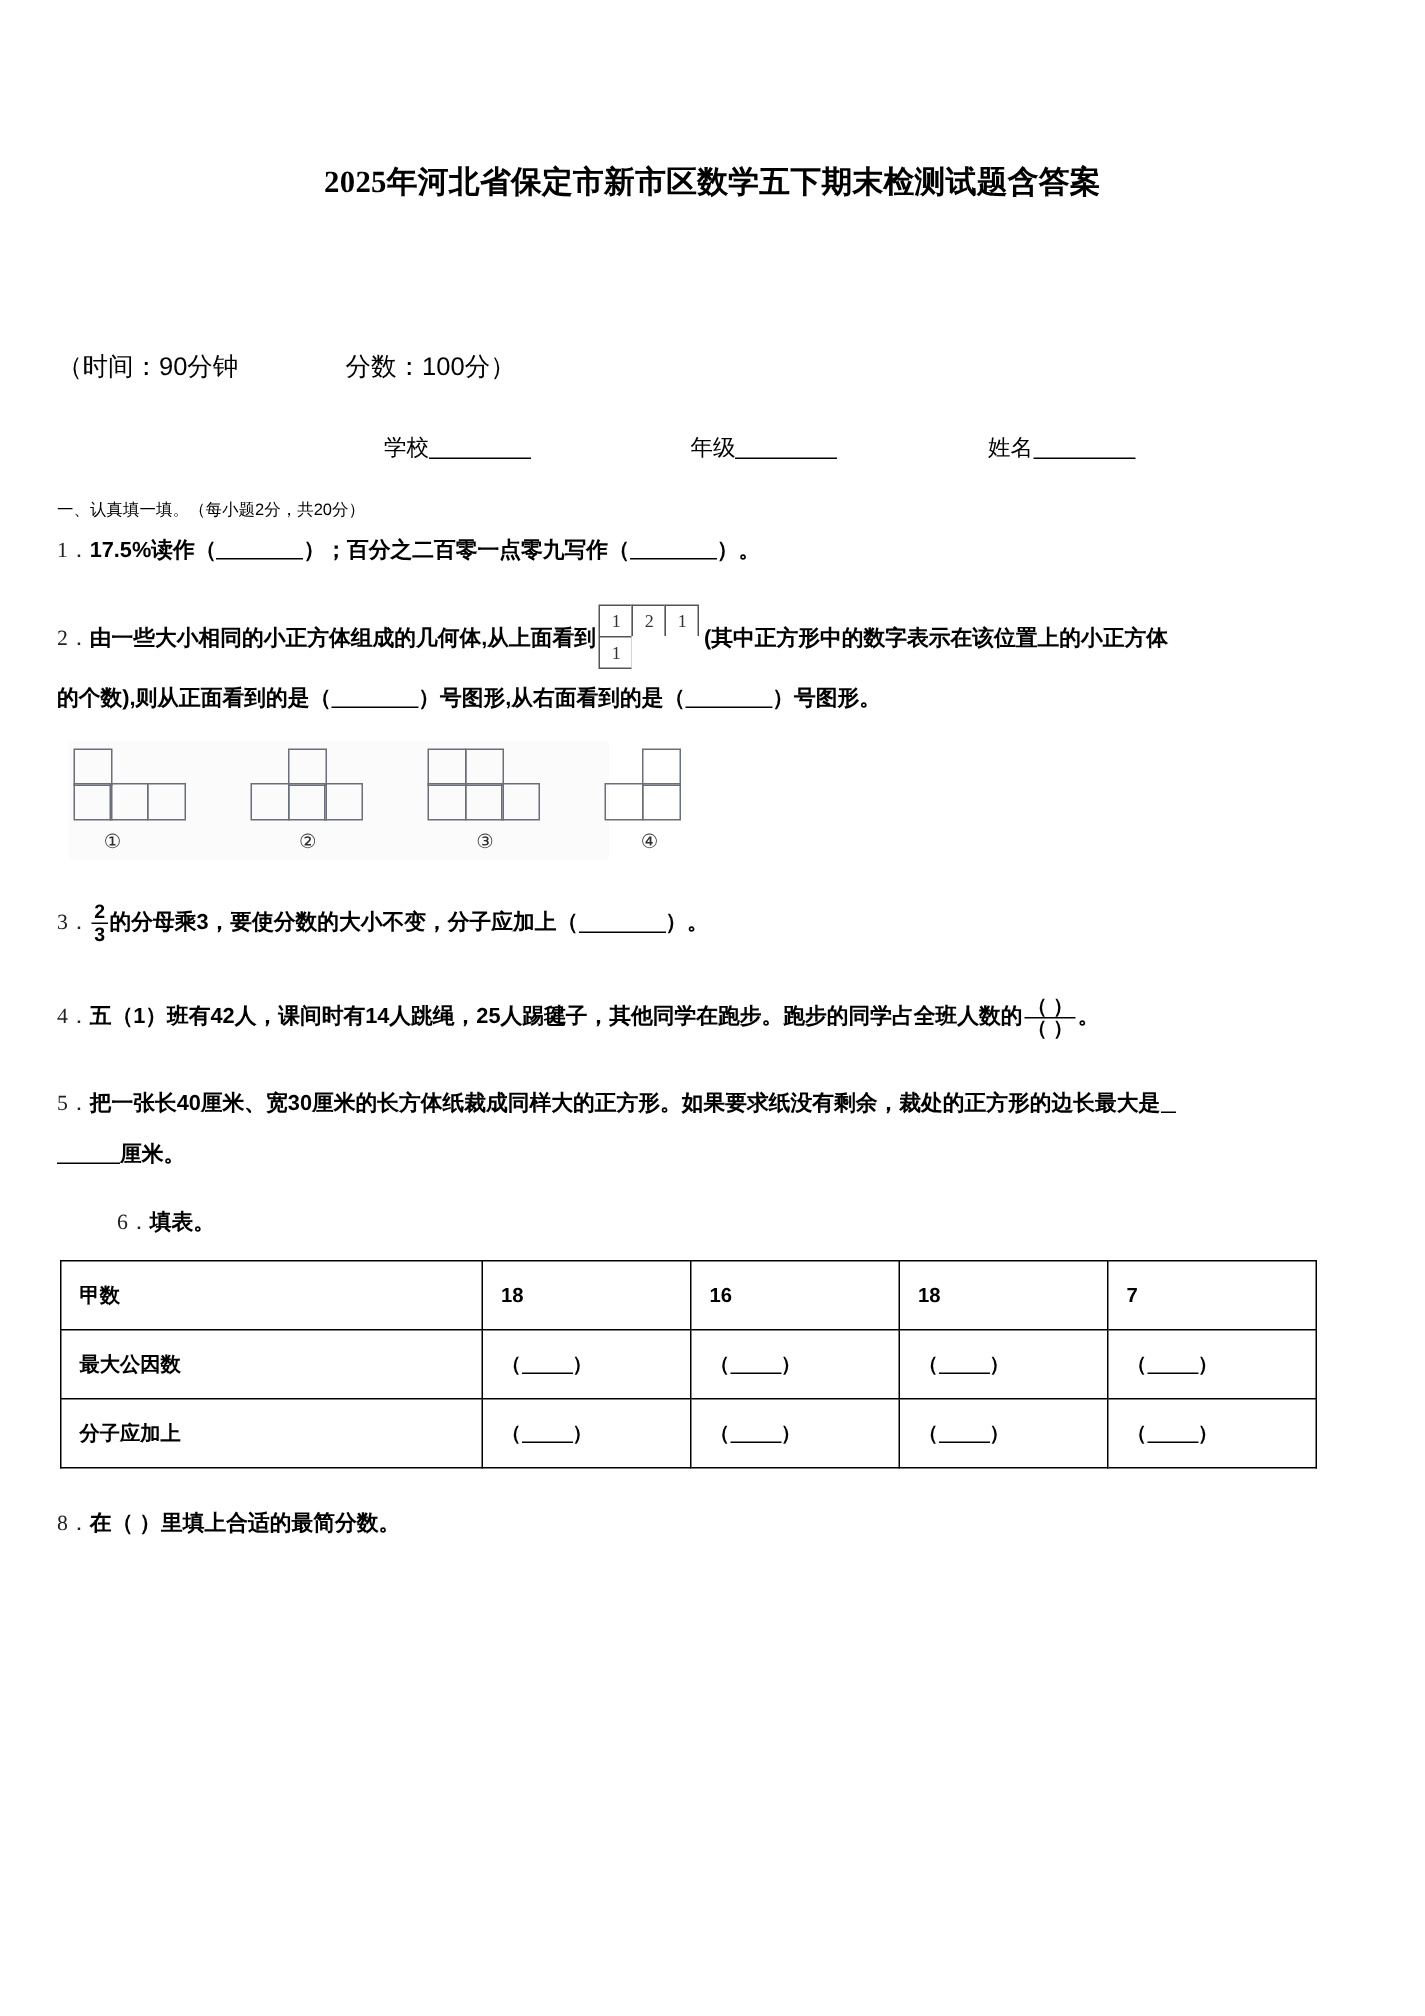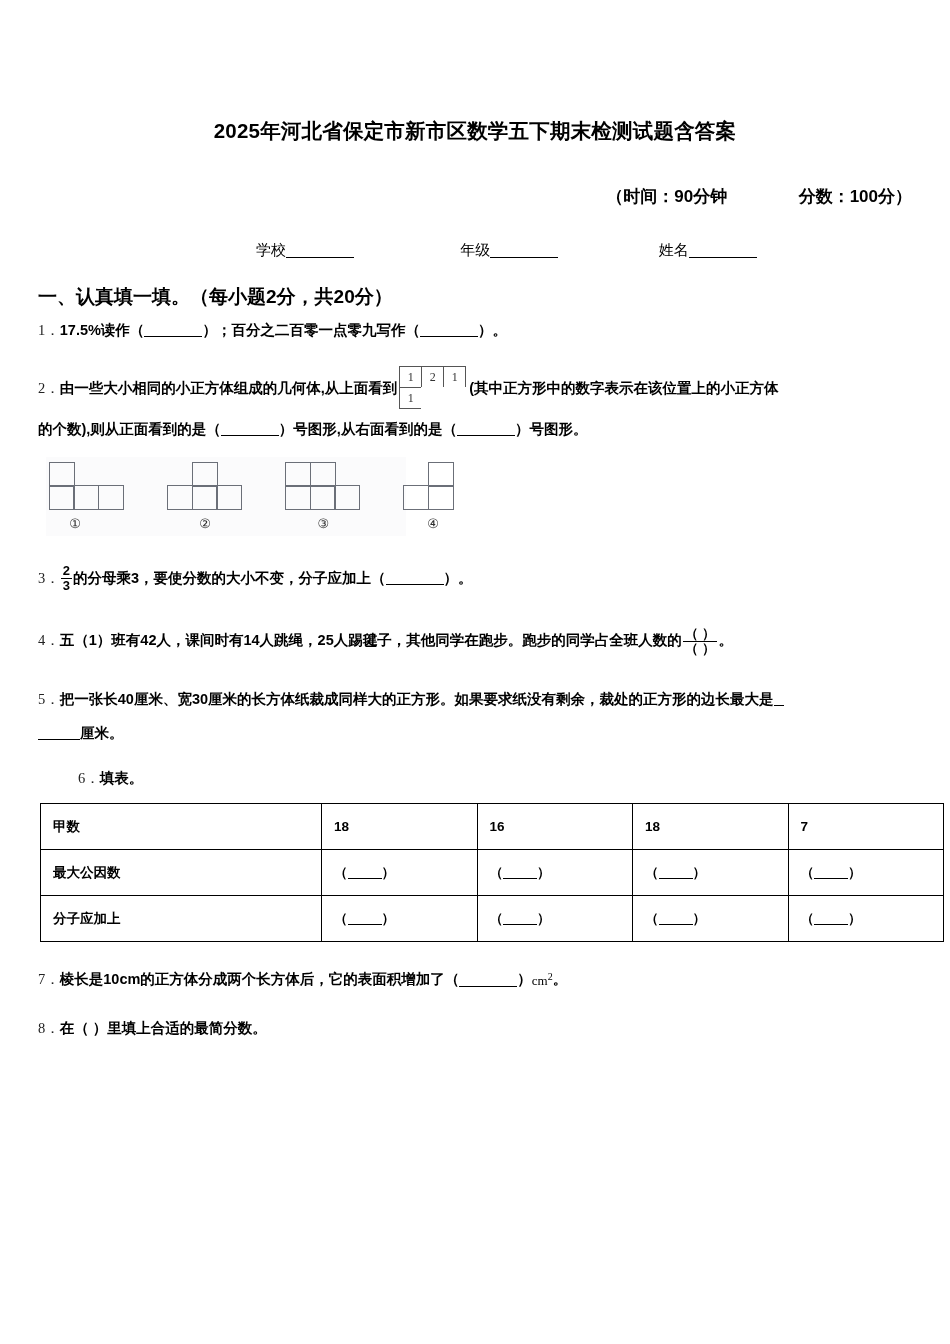--- a/index.html
+++ b/index.html
@@ -22,49 +22,49 @@
     box-sizing: border-box;
     padding: 0 38px;
   }
 
   
   .doc-title {
     text-align: center;
     font-size: 20.5px;
     font-weight: bold;
     letter-spacing: 0.2px;
-    margin: 12px;
+    margin: 2px;
     padding-top: 105px;
-    font-family: Liberation Sans, sans-serif;
+    font-family: Liberation Serif, serif;
   }
   .exam-meta {
-    text-align: right;
+    text-align: left;
     font-size: 17px;
-    font-weight: bold;
-    margin-top: 40px;
+    font-weight: normal;
+    margin-top: 98px;
     font-family: "Liberation Sans", "DejaVu Sans", sans-serif;
   }
   .exam-meta .gap { display: inline-block; width: 62px; }
 
   .idline {
     margin-top: 33px;
     font-size: 15px;
     padding-left: 218px;
     font-family: "Liberation Sans", "DejaVu Sans", sans-serif;
   }
   .idline .field { display: inline-block; text-align: right; }
   .idline .ul { display: inline-block; border-bottom: 1px solid #000; width: 68px; height: 14px; vertical-align: -3px; }
   .idline .sp1 { display: inline-block; width: 98px; }
   .idline .sp2 { display: inline-block; width: 92px; }
 
   
   .section-head {
     margin-top: 24px;
-    font-size: 19px;
-    font-weight: bold;
+    font-size: 11px;
+    font-weight: normal;
     font-family: "Liberation Sans", "DejaVu Sans", sans-serif;
   }
   .q {
     font-size: 14.5px;
     line-height: 1.55;
     margin-top: 9px;
     font-family: "Liberation Sans", "DejaVu Sans", sans-serif;
     font-weight: bold;
   }
   .qnum {
@@ -137,21 +137,21 @@
     color: #2e2e2e;
   }
   .fig.f1 .lbl { margin-left: -24px; }
   .fig.f2 .lbl { margin-left: 0px; }
   .fig.f3 .lbl { margin-left: 0px; }
   .fig.f4 .lbl { margin-left: 8px; }
 
   
   table.fill-table {
     border-collapse: collapse;
-    width: 904px;
+    width: 838px;
     margin-top: 14px;
     margin-left: 2px;
     table-layout: fixed;
   }
   table.fill-table td {
     border: 1px solid #000;
     height: 45px;
     padding: 0 12px;
     font-size: 13.5px;
     font-family: "Liberation Sans", "DejaVu Sans", sans-serif;
@@ -308,21 +308,18 @@
       <tr>
         <td class="label">分子应加上</td>
         <td>（<span class="cellblank"></span>）</td>
         <td>（<span class="cellblank"></span>）</td>
         <td>（<span class="cellblank"></span>）</td>
         <td>（<span class="cellblank"></span>）</td>
       </tr>
     </tbody>
   </table>
 
-  <div class="q" style="margin-top:26px;">
-    <span class="qnum">7．</span><span>棱长是10cm的正方体分成两个长方体后，它的表面积增加了（</span><span class="blank-m"></span><span>）</span><span class="unit-cm"><span>cm</span><span class="sup">2</span></span><span>。</span>
-  </div>
 
   <div class="q" style="margin-top:26px;">
     <span class="qnum">8．</span><span>在（  ）里填上合适的最简分数。</span>
   </div>
 
 </div>
 
 </body></html>

